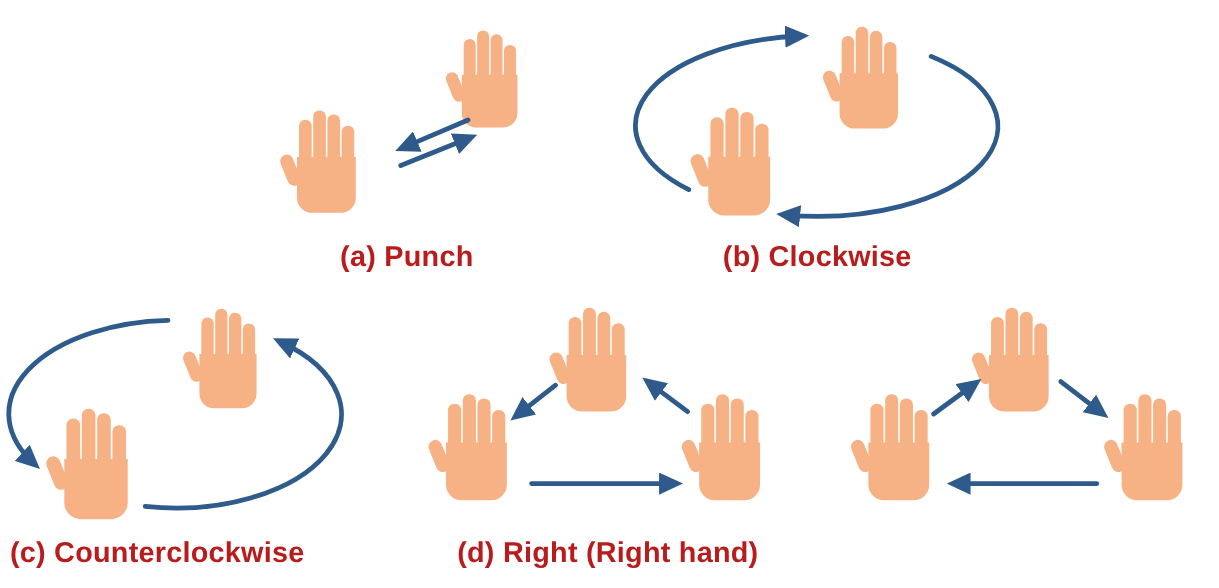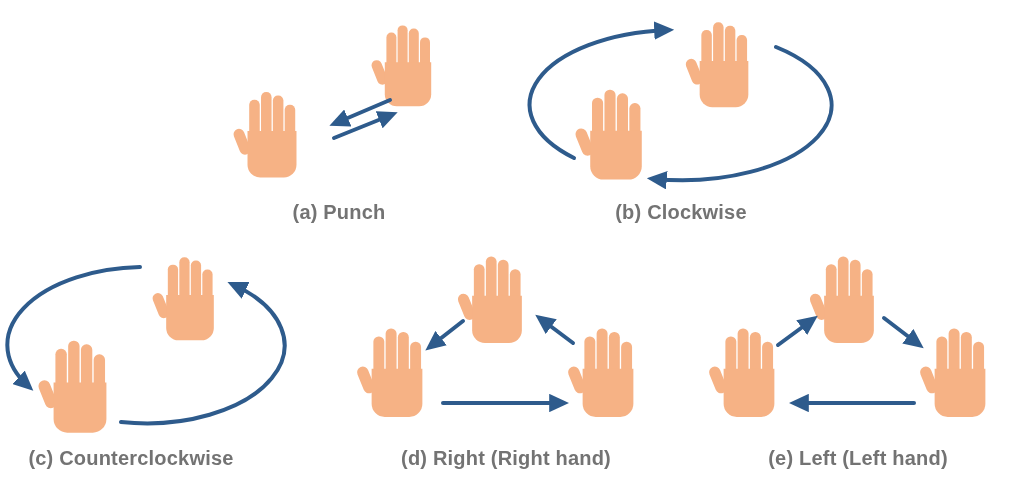--- a/index.html
+++ b/index.html
@@ -9,23 +9,23 @@
     position: relative;
     width: 1016px;
     height: 490px;
     background: #ffffff;
     overflow: hidden;
   }
   .diagram-svg { position: absolute; left: 0; top: 0; }
   .panel-label {
     position: absolute;
     text-align: center;
-    font-size: 20px;
+    font-size: 24px;
     font-weight: 700;
-    color: #737373;
+    color: #b91c1c;
     letter-spacing: 0.2px;
     white-space: nowrap;
   }
   .label-a { left: 239px; top: 201px; width: 200px; }
   .label-b { left: 581px; top: 201px; width: 200px; }
   .label-c { left: 6px;   top: 447px; width: 250px; }
   .label-d { left: 381px; top: 447px; width: 250px; }
   .label-e { left: 733px; top: 447px; width: 250px; }
 </style>
 </head>
@@ -107,15 +107,14 @@
         <path d="M884 318 L918 344" marker-end="url(#arrowhead)"></path>
         <path d="M914 403 L796 403" marker-end="url(#arrowhead)"></path>
       </g>
     </g>
   </svg>
 
   <div class="panel-label label-a">(a) Punch</div>
   <div class="panel-label label-b">(b) Clockwise</div>
   <div class="panel-label label-d">(d) Right (Right hand)</div>
   <div class="panel-label label-c">(c) Counterclockwise</div>
-  <div class="panel-label label-e">(e) Left (Left hand)</div>
 
 </div>
 
 </body></html>

